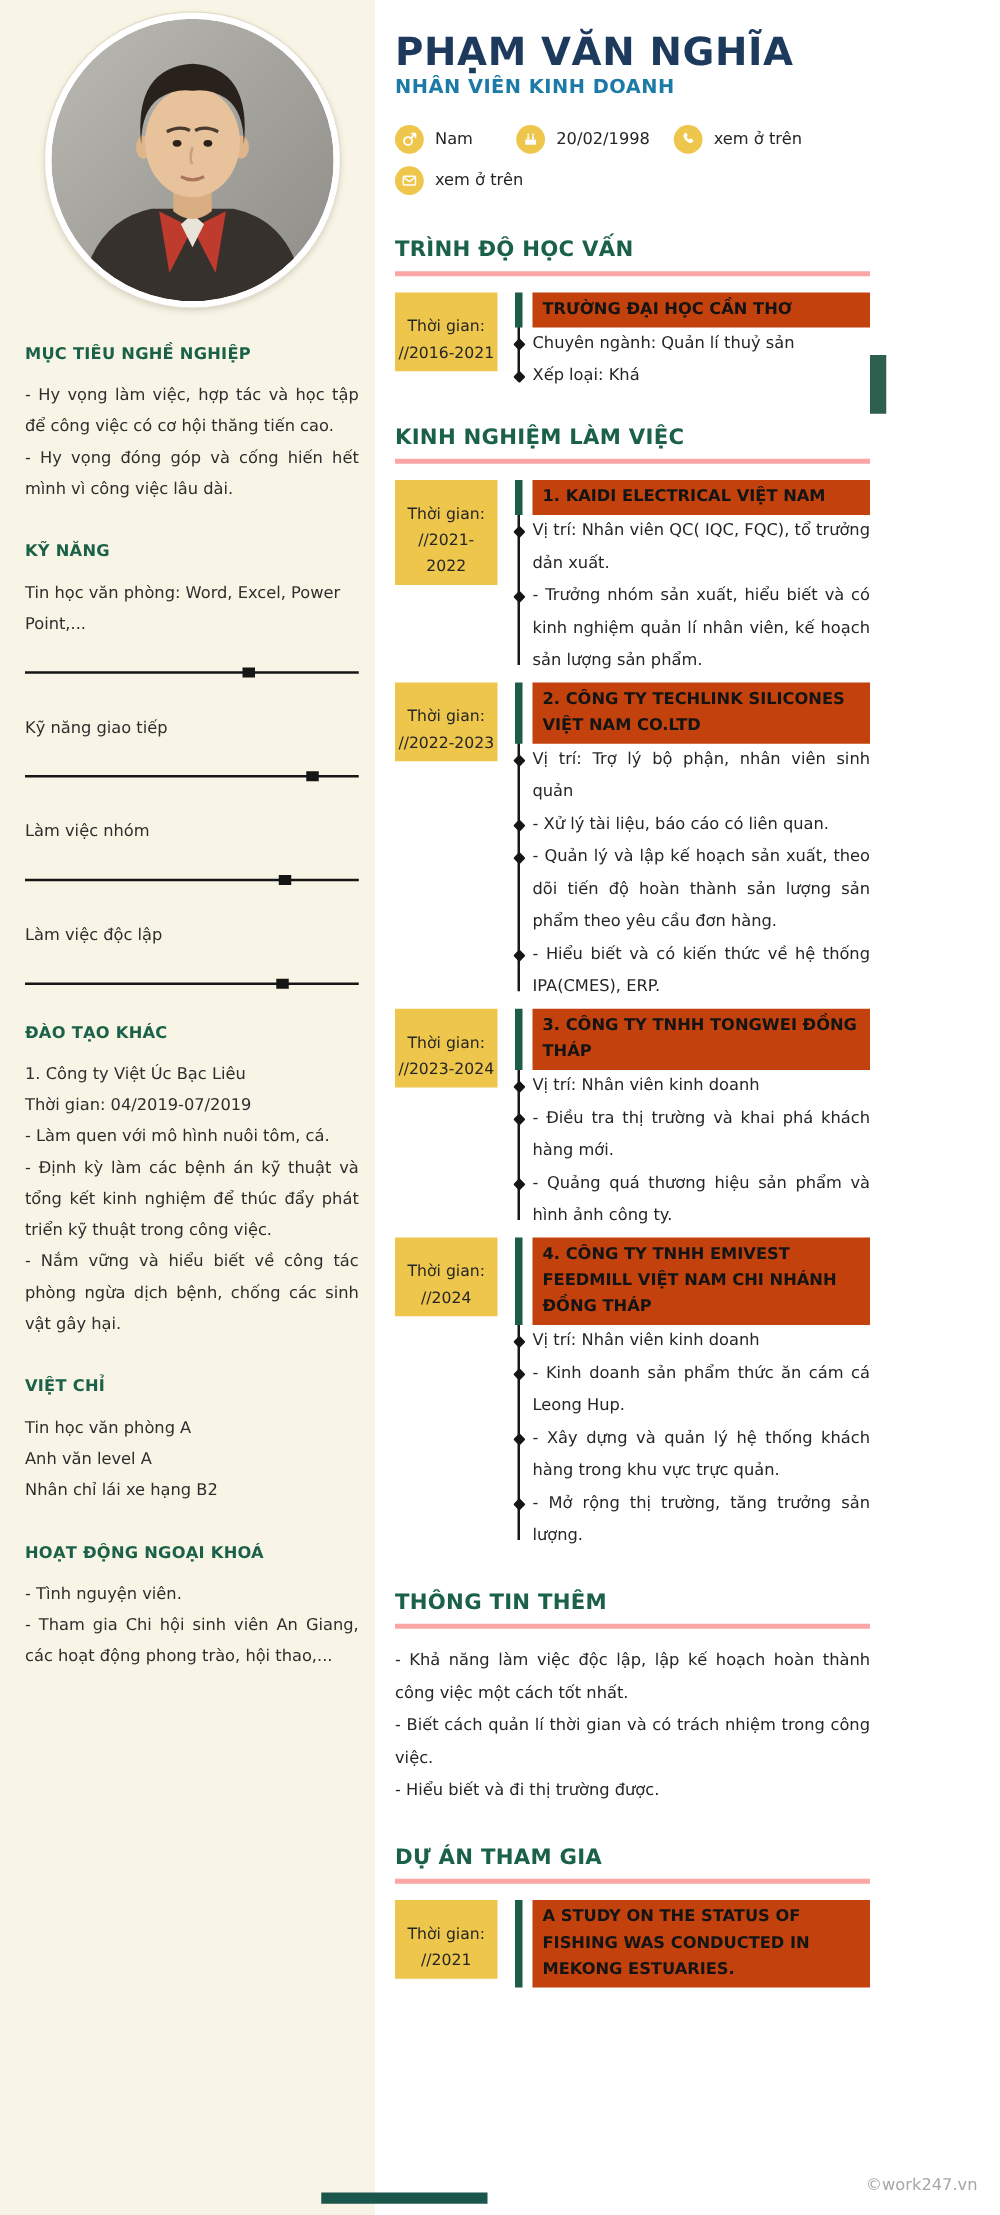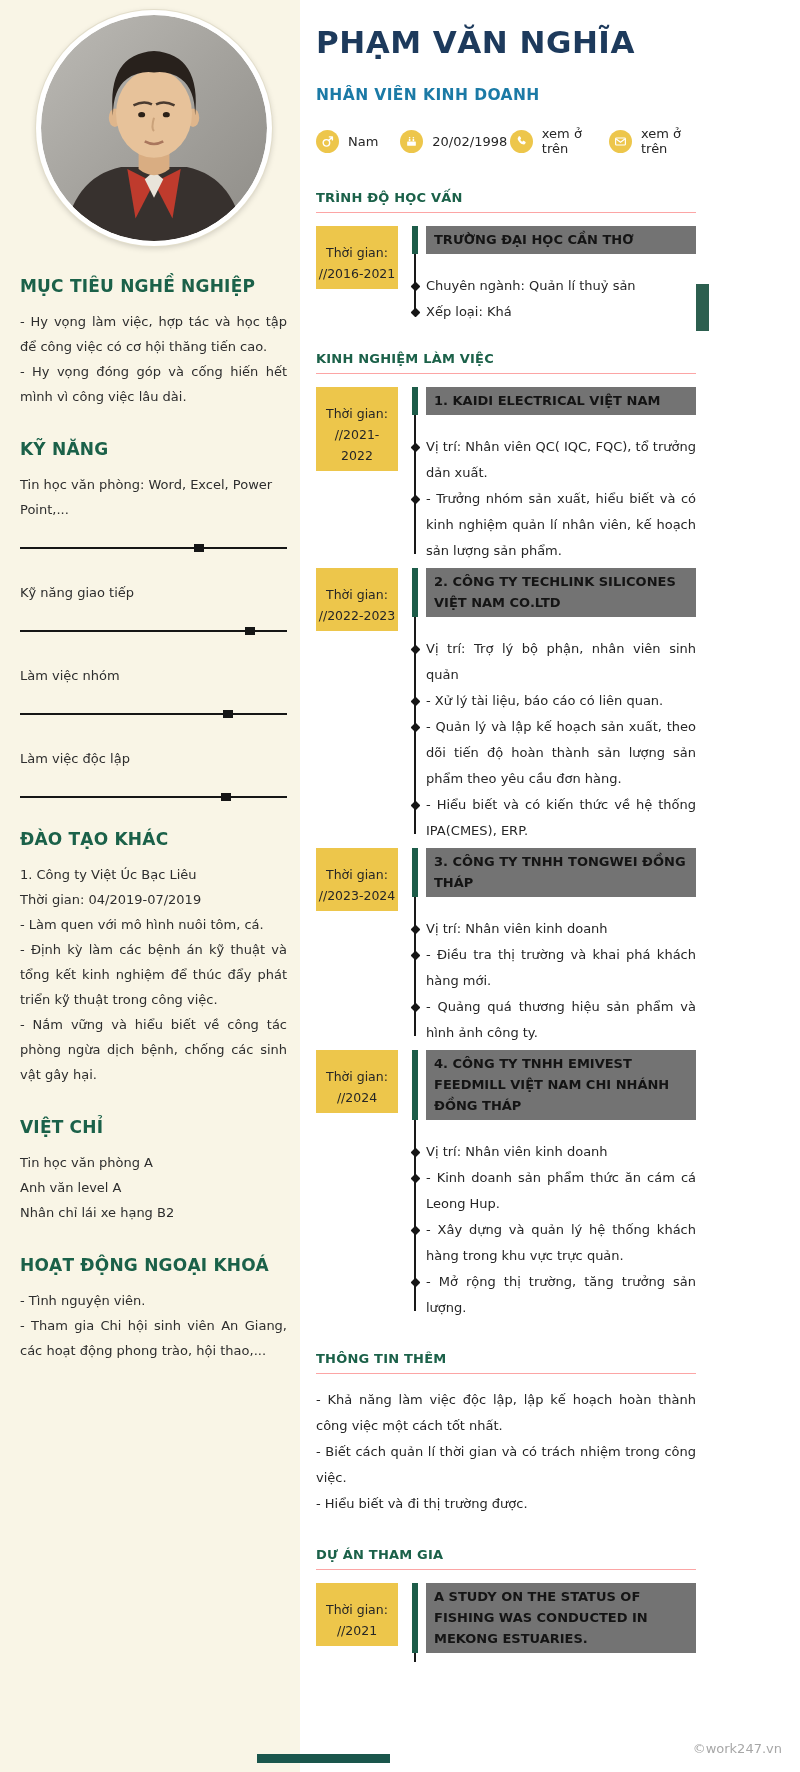--- a/index.html
+++ b/index.html
@@ -14,65 +14,65 @@
   
   .sidebar { width:300px; flex-shrink:0; background:#f9f5e6; padding:8px 13px 0 20px; }
   .photo-ring {
     width:236px; height:236px; margin:2px auto 14px; border-radius:50%;
     background:#fff; padding:5px;
     box-shadow:0 0 0 1px #e3decb, 0 2px 6px rgba(0,0,0,.18);
   }
   .photo { width:100%; height:100%; border-radius:50%; overflow:hidden; }
   .photo svg { display:block; width:100%; height:100%; }
 
-  .sb-heading { color:#1b6149; font-size:17px; font-weight:bold; margin:30px 0 13px; letter-spacing:.2px; }
+  .sb-heading { color:#1b6149; font-size:13px; font-weight:bold; margin:30px 0 13px; letter-spacing:.2px; }
   .sb-text { font-size:13px; line-height:25px; text-align:justify; color:#2e2e2e; }
   .sb-line { font-size:13px; line-height:25px; text-align:justify; color:#2e2e2e; }
 
   .skill { margin-bottom:31px; }
   .skill-label { font-size:13px; line-height:25px; color:#2e2e2e; }
   .slider { position:relative; height:2px; background:#161616; margin-top:25px; width:100%; }
   .knob { position:absolute; top:50%; transform:translate(-50%,-50%); width:10px; height:8px; background:#161616; }
 
   
   .main { width:500px; padding:24px 104px 0 16px; position:relative; }
   .name { color:#1d3a5c; font-size:31px; font-weight:bold; letter-spacing:.5px; }
-  .job-title { color:#1b7aa6; font-size:15.5px; font-weight:bold; letter-spacing:.4px; margin-top:26px; }
-
-  .contacts { margin-top:22px; display:flex; gap:10px; }
+  .job-title { color:#1b7aa6; font-size:15.5px; font-weight:bold; letter-spacing:.4px; }
+
+  .contacts { margin-top:22px; display:flex; flex-direction:column; gap:10px; }
   .contact-row { display:flex; align-items:center; }
   .contact-item { display:flex; align-items:center; gap:9px; }
   .contact-item.w1 { width:97px; }
   .contact-item.w2 { width:126px; }
   .cicon {
     width:23px; height:23px; flex-shrink:0; border-radius:50%;
     background:#edc64b; display:flex; align-items:center; justify-content:center;
   }
   .cicon svg { width:13px; height:13px; display:block; }
   .ctext { font-size:13px; color:#262626; }
 
   .m-section { margin-top:30px; }
   .section-heading {
-    color:#1b6149; font-size:13px; font-weight:bold; letter-spacing:.2px;
-    padding-bottom:7px; border-bottom:1px solid #fca5a5; margin-bottom:13px;
+    color:#1b6149; font-size:17px; font-weight:bold; letter-spacing:.2px;
+    padding-bottom:7px; border-bottom:4px solid #fca5a5; margin-bottom:13px;
   }
 
   .entry { display:flex; align-items:flex-start; margin-bottom:4px; }
   .time-box {
     width:82px; flex-shrink:0; background:#edc64b; text-align:center;
     font-size:12.5px; color:#262626; line-height:21px; padding:16px 2px 5px;
   }
   .tb-label, .tb-value { display:block; }
   .entry-body { flex:1; margin-left:16px; padding-left:12px; position:relative; min-height:40px; }
   .entry-body::before {
     content:""; position:absolute; left:0; top:3px; bottom:10px; width:2px; background:#191919;
   }
   .entry-title {
-    position:relative; background:#737373; color:#141414; font-weight:bold;
-    font-size:13px; line-height:21px; padding:3px 8px 4px; margin-bottom:19px;
+    position:relative; background:#c2410c; color:#141414; font-weight:bold;
+    font-size:13px; line-height:21px; padding:3px 8px 4px; margin-bottom:0;
   }
   .entry-title::before {
     content:""; position:absolute; left:-14px; top:0; bottom:0; width:6px; background:#1d5c49;
   }
   .detail { position:relative; font-size:13px; line-height:26px; text-align:justify; color:#262626; }
   .detail::before {
     content:""; position:absolute; left:-14.5px; top:9.5px; width:7px; height:7px;
     background:#161616; transform:rotate(45deg); border-radius:1px;
   }
   .plain-line { font-size:13px; line-height:26px; text-align:justify; color:#262626; }

